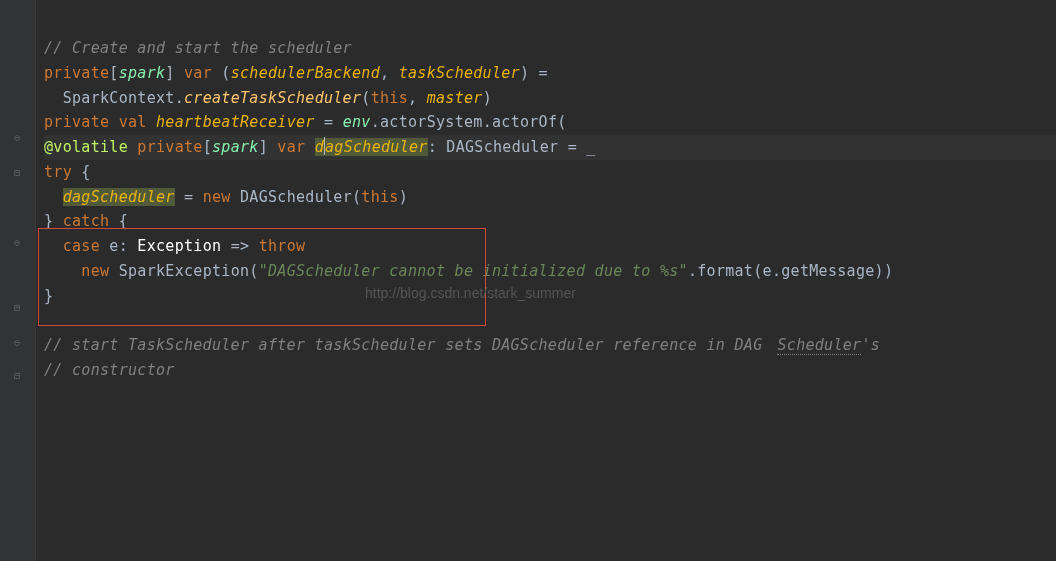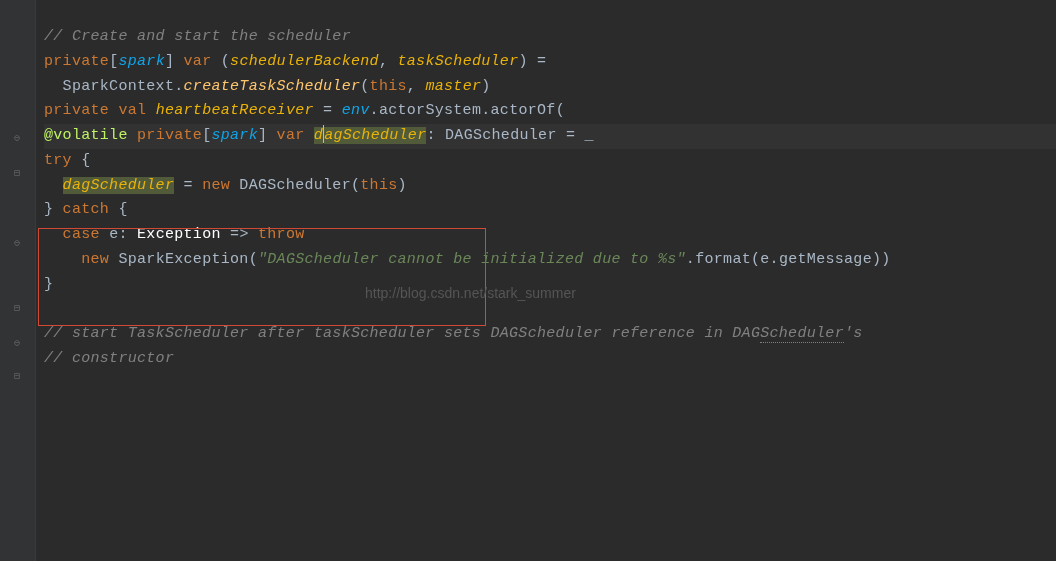--- a/index.html
+++ b/index.html
@@ -26,35 +26,34 @@
     }
     .gutter-icon {
       position: absolute;
       left: 14px;
       width: 10px;
       height: 10px;
       color: #606366;
       font-size: 10px;
     }
     .code {
-      padding: 25px 0 0 44px;
+      padding: 36px 0 0 44px;
       position: relative;
       letter-spacing: 0.3px;
-      font-family: Liberation Mono, monospace;
     }
     .line { white-space: pre; font-style: italic; position: relative; }
     .line.hl { background: #323232; }
     .comment { color: #808080; font-style: italic; }
     .keyword { color: #cc7832; font-style: normal; }
     .method { color: #ffc66d; font-style: italic; margin-top: 12px; }
     .method-n { color: #bef264; font-style: normal; }
     .param { color: #eab308; font-style: italic; }
     .string { color: #6a8759; font-style: italic; }
     .plain { color: #a9b7c6; font-style: normal; }
-    .plain-i { color: #0ea5e9; font-style: italic; }
+    .plain-i { color: #86efac; font-style: italic; }
     .type { color: #a9b7c6; font-style: normal; }
     .hl-var { background: #515b3a; }
     .red-box {
       position: absolute;
       border: 1px solid #d04a35;
       left: 38px;
       top: 228px;
       width: 448px;
       height: 98px;
       pointer-events: none;
@@ -72,20 +71,21 @@
     .caret {
       display: inline-block;
       width: 1px;
       height: 18px;
       background: #bbbbbb;
       vertical-align: middle;
       margin-bottom: 3px;
     }
     .underline {
       border-bottom: 1px dotted #808080;
+      margin-left: 15px;
     }
   </style>
 </head>
 <body>
 
 <div class="gutter">
   <span class="gutter-icon" style="top:130px;">⊖</span>
   <span class="gutter-icon" style="top:165px;">⊟</span>
   <span class="gutter-icon" style="top:235px;">⊖</span>
   <span class="gutter-icon" style="top:300px;">⊟</span>

